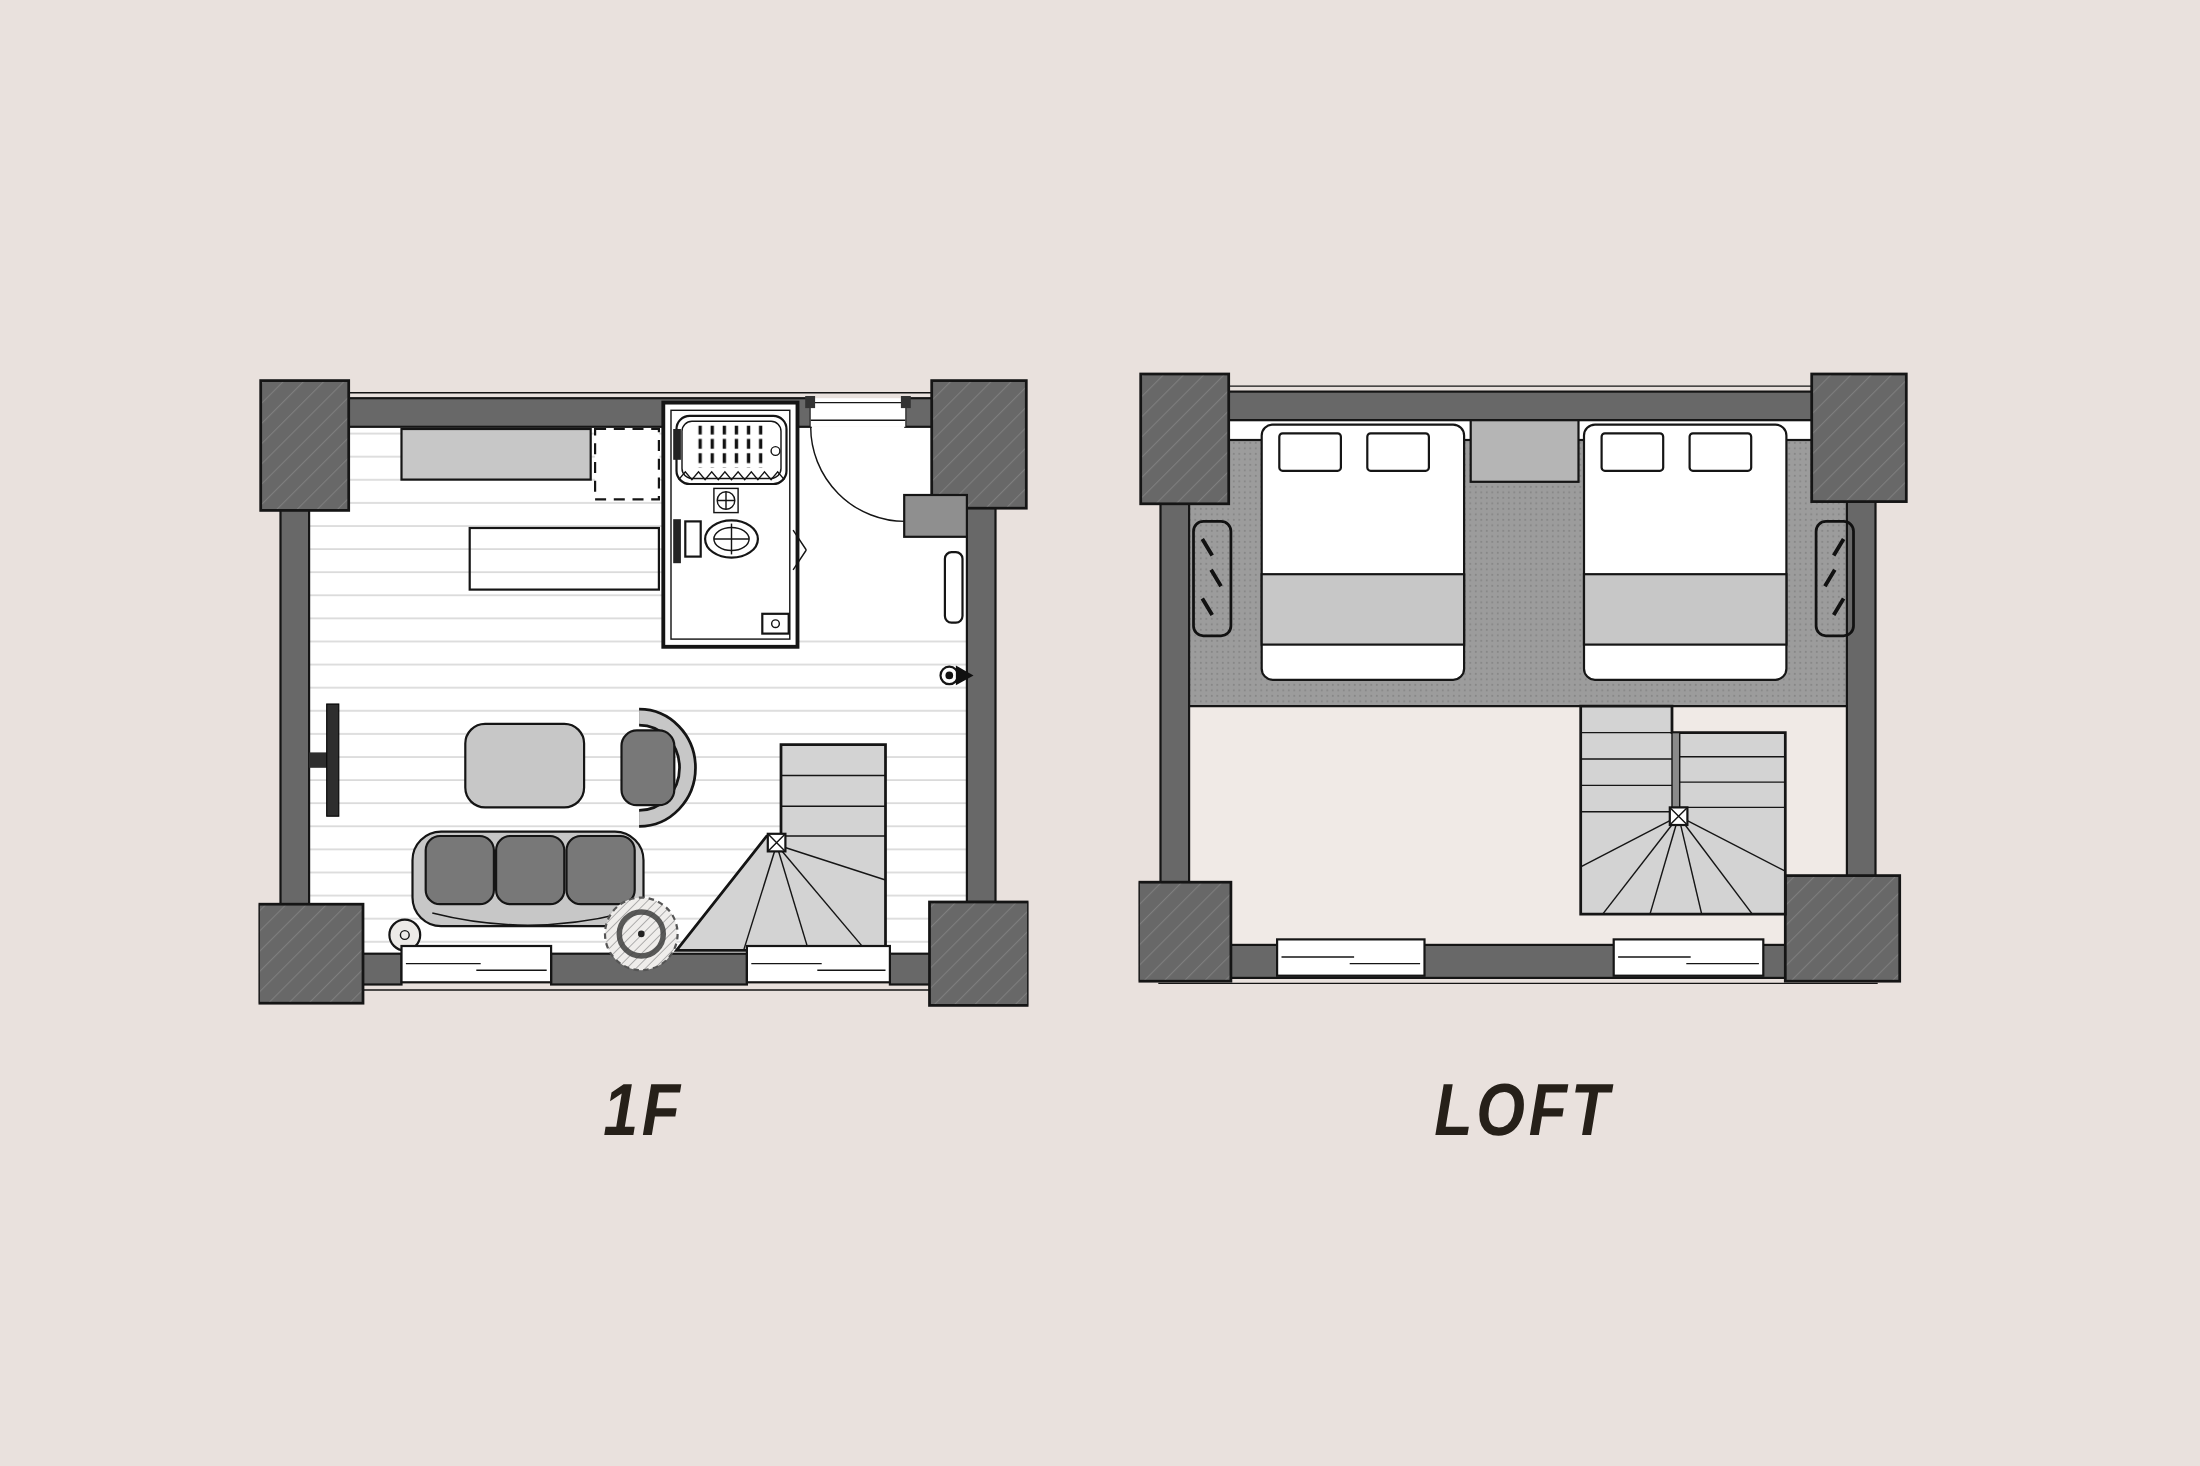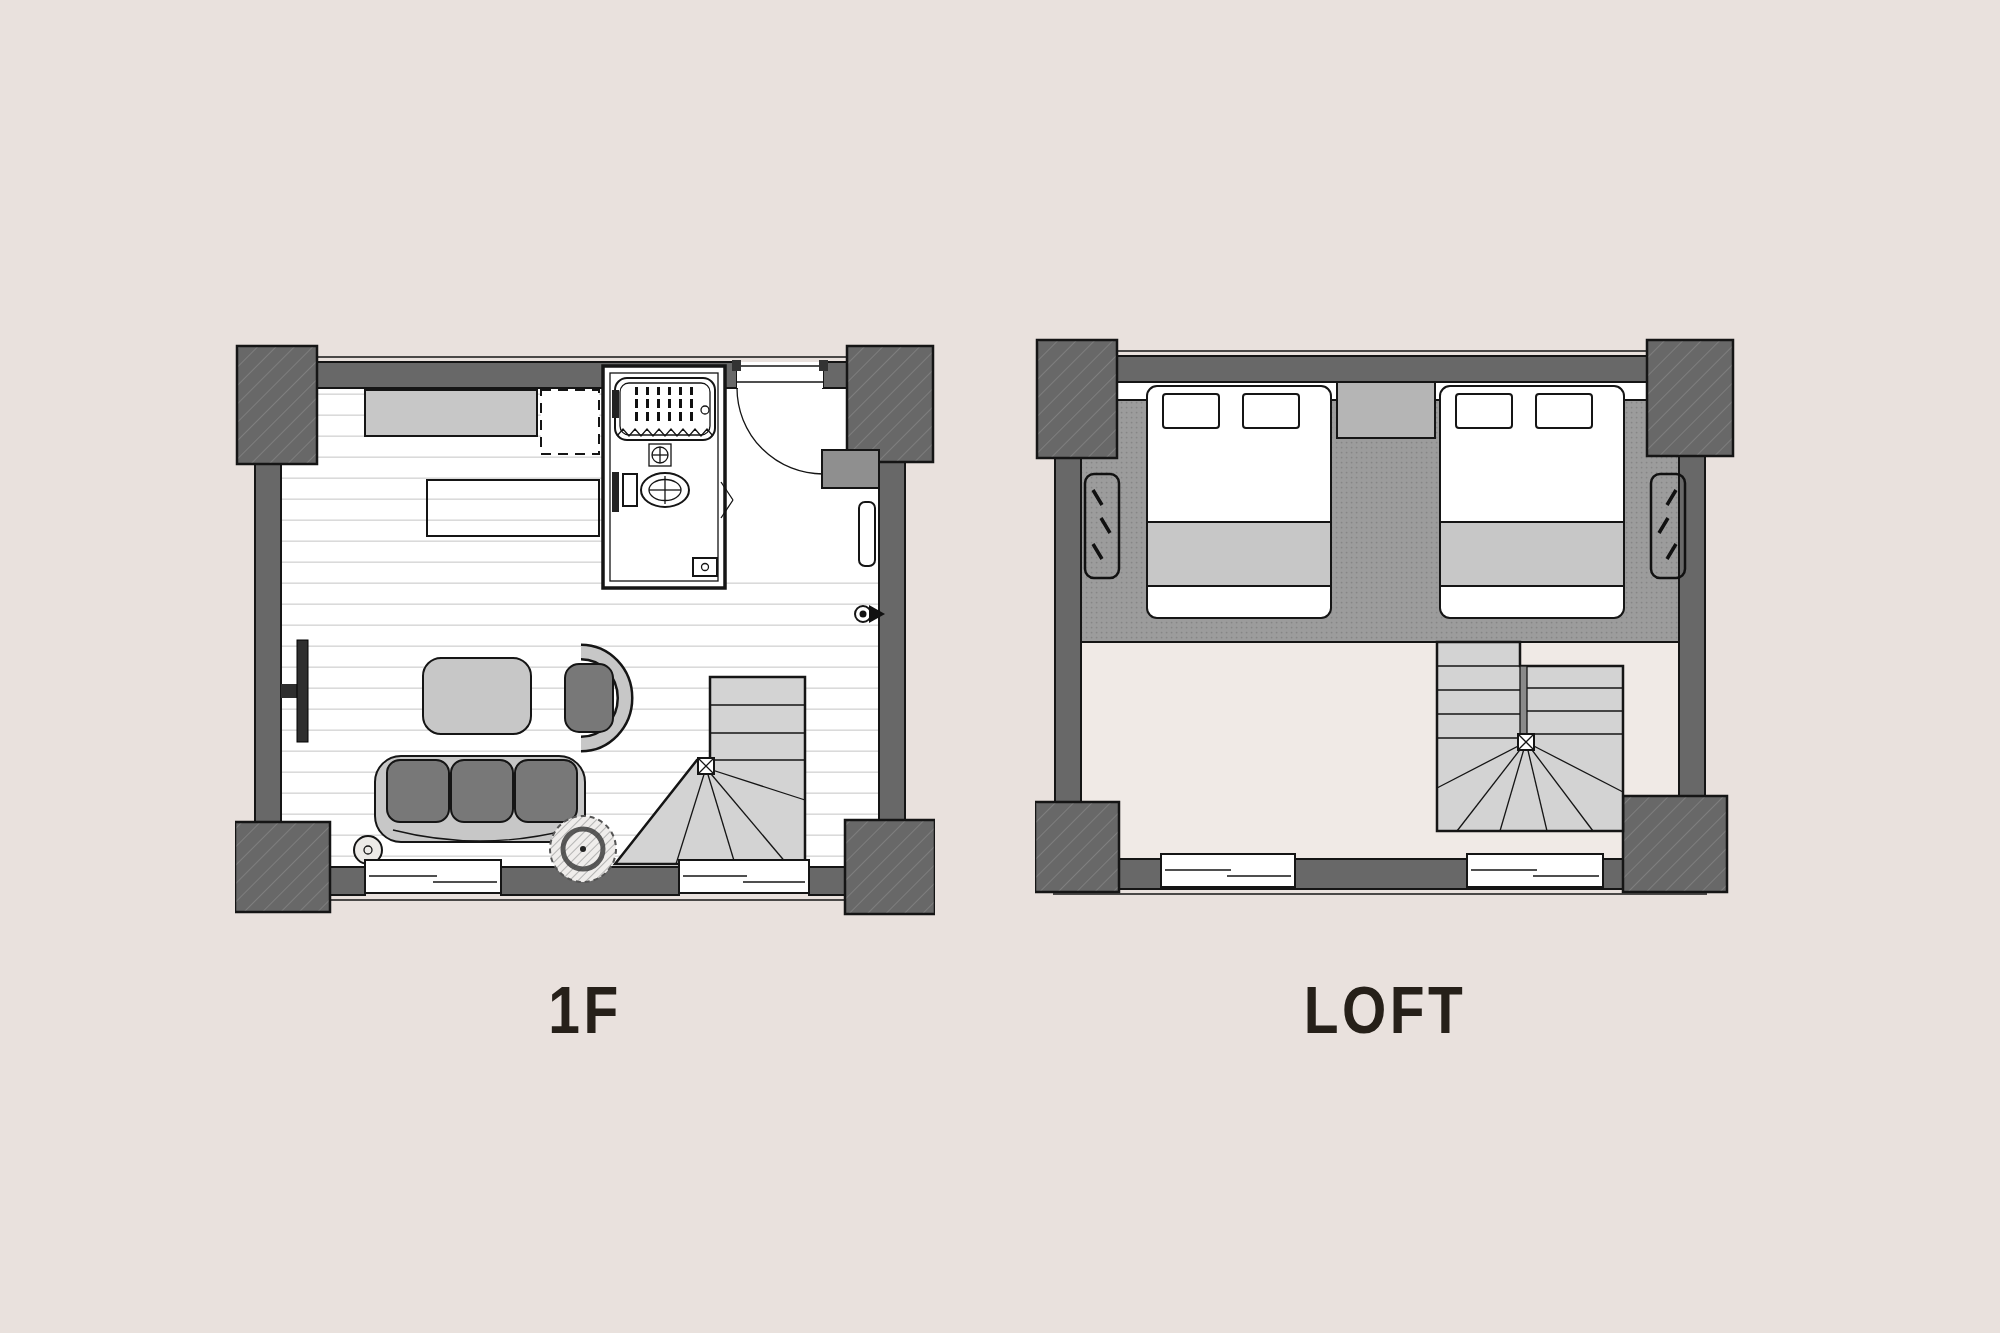--- a/index.html
+++ b/index.html
@@ -1,18 +1,18 @@
 <!DOCTYPE html>
 <html style="--background: #e9e1dd; --text: #262019; --wall: #686868; --outline: #151515; --floor: #ffffff; --plank-line: #dadada; --furniture-light: #c7c7c7; --furniture-mid: #b5b5b5; --furniture-dark: #787878; --stair-tread: #d3d3d3; --mat: #9c9c9c; --mat-dot: #868686; --void: #f0eae6; --step: #8f8f8f; --tv: #2e2e2e;"><head>
 <meta charset="utf-8">
 <style>
   html,body{margin:0;padding:0;}
   body{background:var(--background,#e9e1dd);}
   .canvas{position:relative;width:2000px;height:1138px;background:var(--background,#e9e1dd);
-          overflow:hidden;font-family:"Liberation Sans",sans-serif;}
+          overflow:hidden;font-family:"Liberation Sans",sans-serif;font-style:italic;}
   .plan{position:absolute;margin:0;}
   .plan svg{display:block;}
   .plan-label{position:absolute;width:700px;text-align:center;font-weight:700;font-size:67px;
               line-height:1;letter-spacing:4px;color:var(--text,#262019);
               transform:scaleX(0.85);}
   
   .wall{fill:var(--wall,#686868);stroke:var(--outline,#151515);stroke-width:2;}
   .pillar{fill:url(#hatch);stroke:var(--outline,#151515);stroke-width:2.5;}
   .white{fill:#ffffff;stroke:var(--outline,#151515);stroke-width:2;}
   .lightf{fill:var(--furniture-light,#c7c7c7);stroke:var(--outline,#151515);stroke-width:2;}

